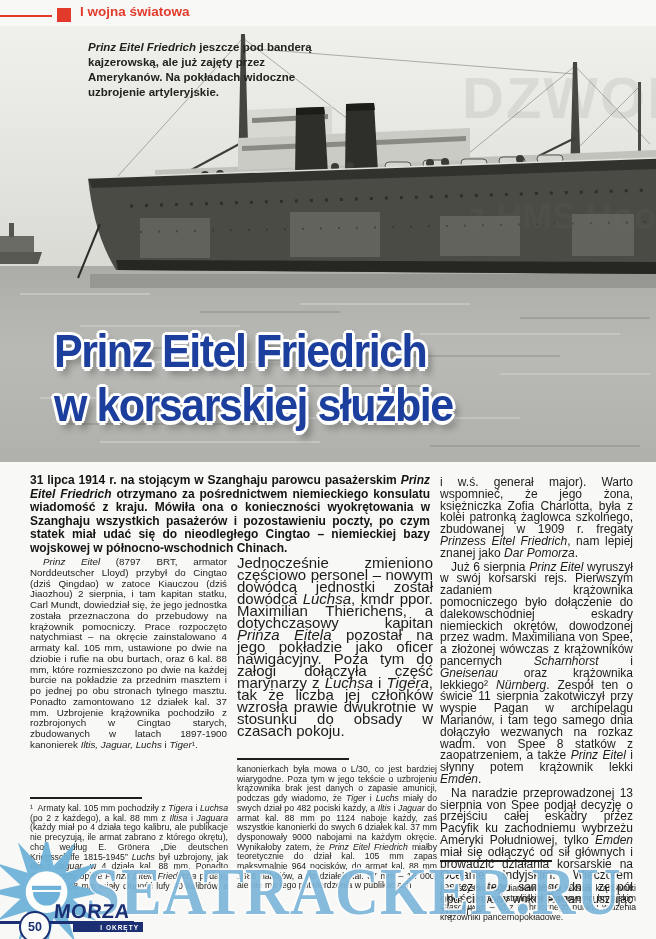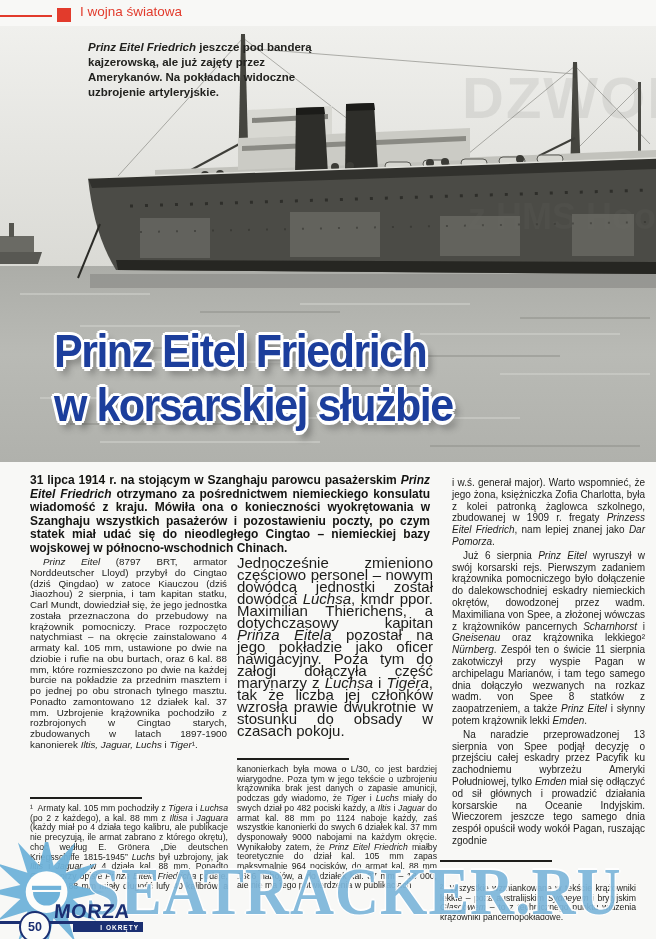--- a/index.html
+++ b/index.html
@@ -3,21 +3,21 @@
 <meta charset="utf-8">
 <style>
   html,body{margin:0;padding:0;background:#9a9a9a;}
   .page{position:relative;width:656px;height:939px;overflow:hidden;background:#f8f8f6;
         font-family:"Liberation Sans",sans-serif;margin:0 auto;}
   .abs{position:absolute;}
 
   
   .hdr-rule{left:0;top:15px;width:52px;height:2px;background:var(--accent-red,#e23b2c);}
   .hdr-square{left:57px;top:8px;width:14px;height:14px;background:var(--accent-red,#e23b2c);}
-  .hdr-label{left:80px;top:4px;font-size:13.5px;font-weight:400;color:var(--accent-red,#e23b2c);text-align:right;}
+  .hdr-label{left:80px;top:4px;font-size:13.5px;font-weight:700;color:var(--accent-red,#e23b2c);text-align:right;}
 
   
   .photo{left:0;top:26px;width:656px;height:436px;display:block;}
   .bleed1{left:462px;top:64px;font-size:58px;font-weight:900;color:#6f6f6a;opacity:.13;letter-spacing:2px;}
   .bleed2{left:468px;top:196px;font-size:36px;font-weight:700;color:#6f6f6a;opacity:.11;}
   .caption{left:52px;top:40px;width:252px;font-size:11.5px;line-height:15px;font-weight:700;color:#22221f;margin-left:36px;}
   .caption i{font-weight:700;}
   .credit{left:52px;top:102px;width:260px;font-size:11px;font-weight:400;color:#4b4b46;}
 
   .author{left:52px;top:302px;font-size:16.5px;font-weight:600;color:#35352f;letter-spacing:.2px;}
@@ -31,21 +31,21 @@
 
   
   .just{text-align:justify;}
   .lead{left:30px;top:474px;width:400px;font-size:12px;line-height:13.6px;font-weight:700;color:#141412;}
   .col{color:#1c1c1a;font-weight:400;}
   .col p{margin:0;}
   .col p + p{margin-top:2px;text-indent:11px;}
   .col1{left:30px;top:557px;width:197px;font-size:9.8px;line-height:10.75px;}
   .col1 p:first-child{text-indent:13px;}
   .col2{left:237px;top:557px;width:196px;font-size:15px;line-height:12px;}
-  .col3{left:440px;top:477px;width:193px;font-size:10px;line-height:11.8px;margin-left:12px;}
+  .col3{left:440px;top:477px;width:193px;font-size:12px;line-height:11.8px;}
 
   
   .fn-rule{height:2px;background:#1e1e1b;}
   .fnr1{left:30px;top:797px;width:112px;}
   .fnr2{left:237px;top:758px;width:112px;}
   .fnr3{left:440px;top:860px;width:112px;}
   .fn{font-size:8.7px;line-height:9.7px;color:#232320;font-weight:400;}
   .fn1{left:30px;top:804px;width:198px;}
   .fn1b{left:237px;top:765px;width:200px;}
   .fn2{left:440px;top:884px;width:196px;}

